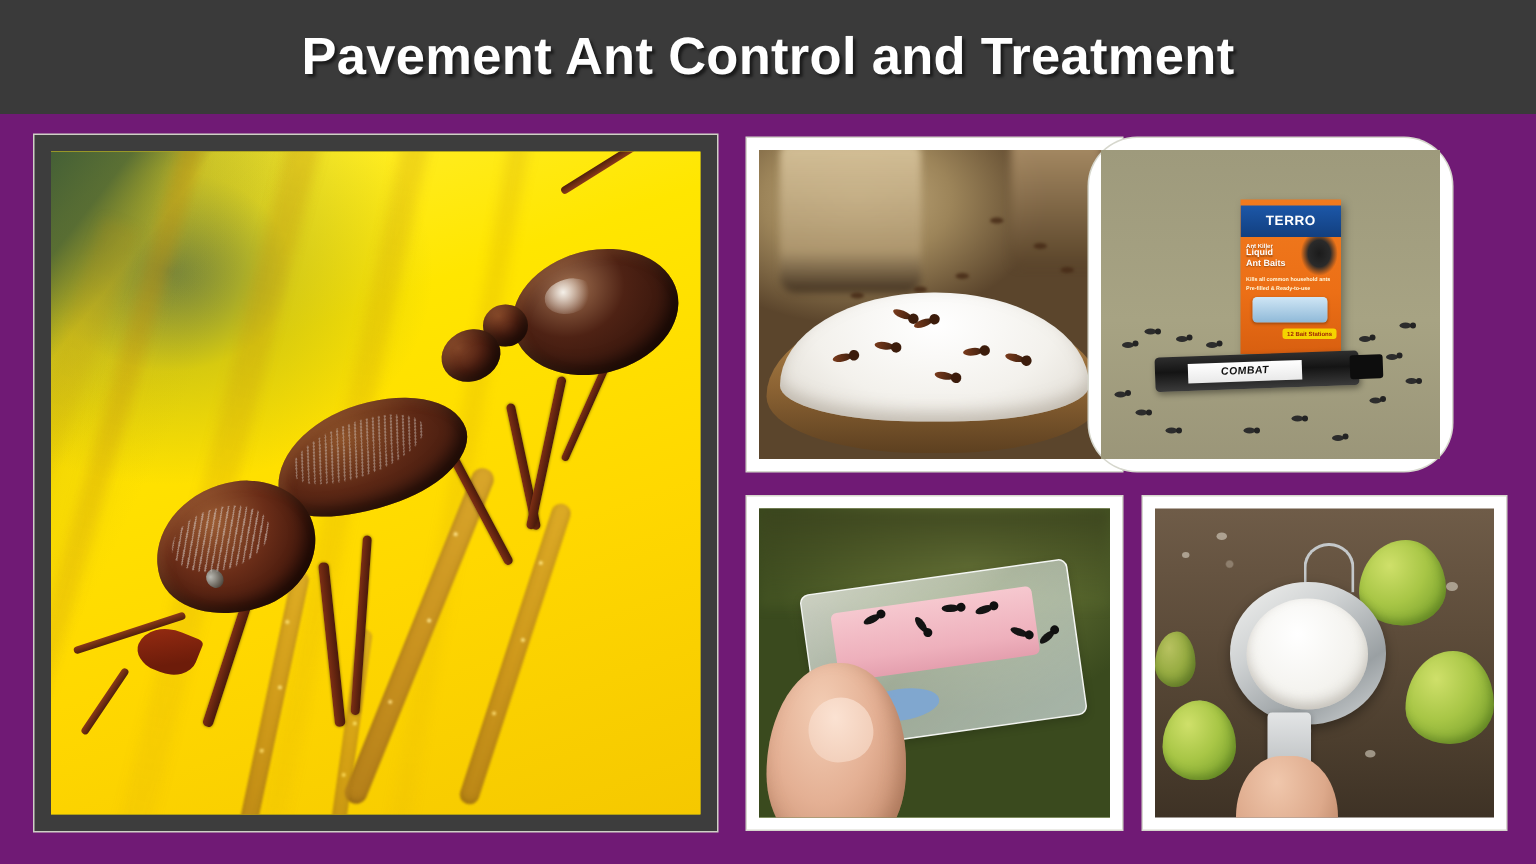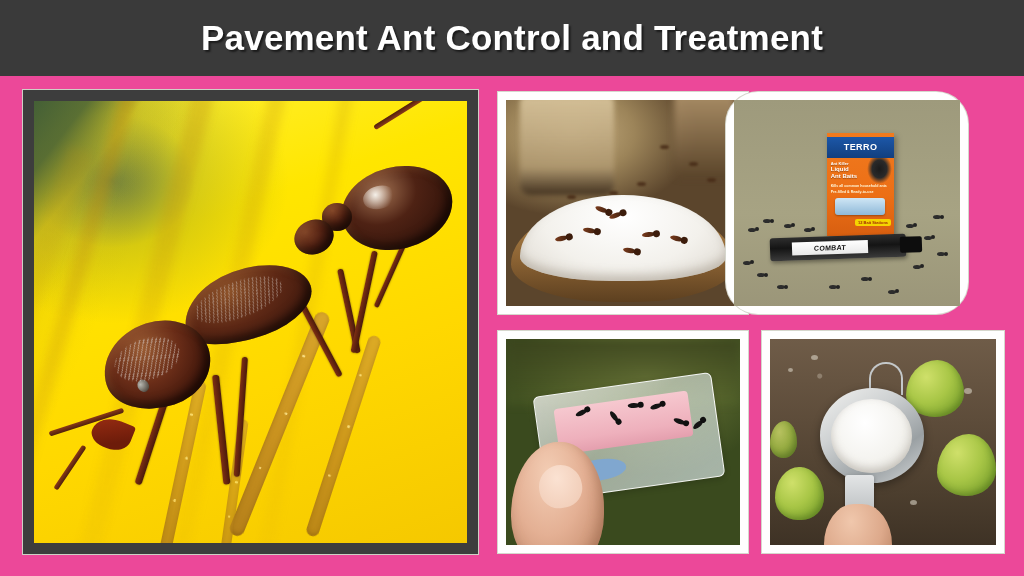--- a/index.html
+++ b/index.html
@@ -11,21 +11,21 @@
     height: 576px;
     overflow: hidden;
     background: #dfe0d7;
     font-family: "Liberation Sans", sans-serif;
   }
 
   .slide {
     position: relative;
     width: 1024px;
     height: 576px;
-    background: #ec4899;
+    background: #701a75;
   }
 
   
   .header-bar {
     position: absolute;
     left: 0;
     top: 0;
     width: 1024px;
     height: 76px;
     background: #3a3a3a;

